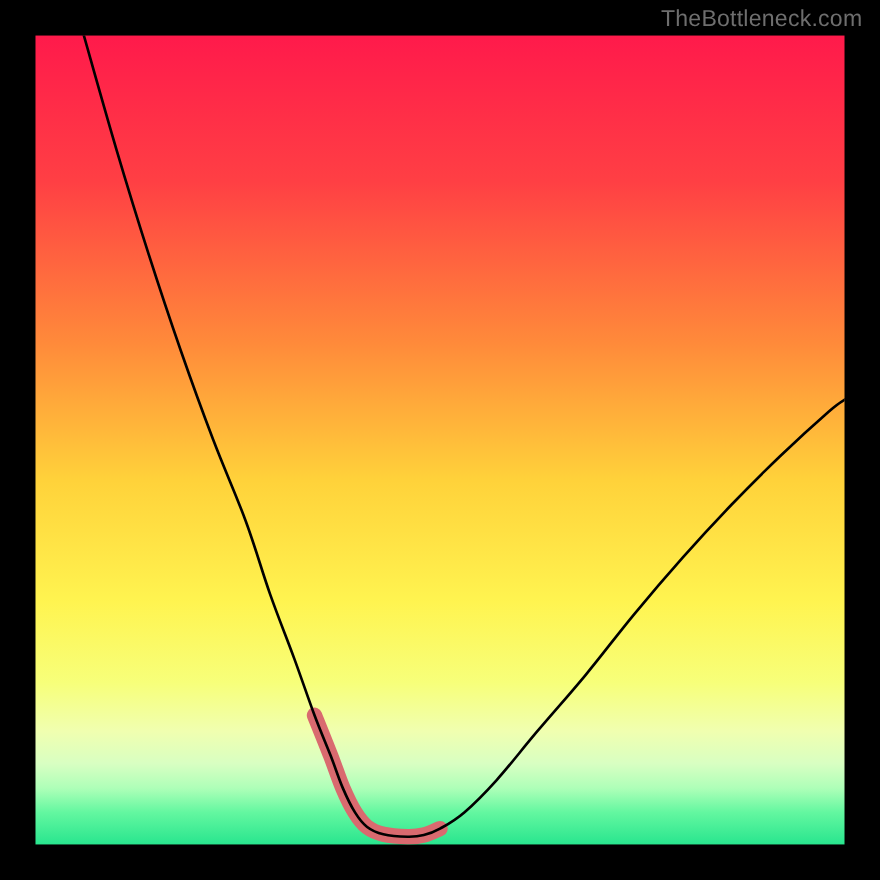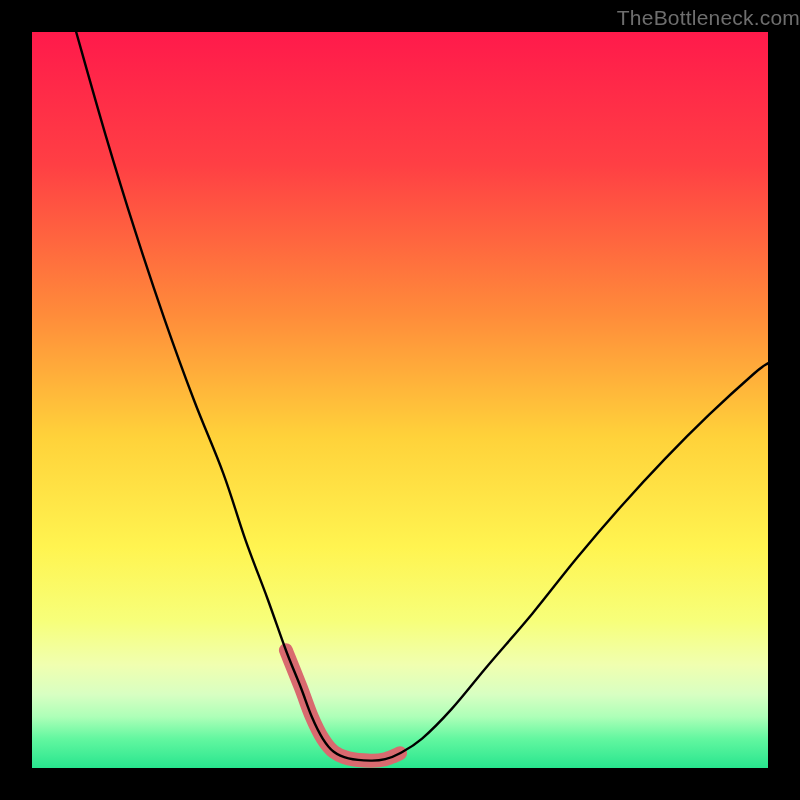--- a/index.html
+++ b/index.html
@@ -15,21 +15,21 @@
     position: absolute;
     left: 0;
     top: 0;
     width: 800px;
     height: 800px;
     background: #000;
   }
   .watermark {
     position: absolute;
     top: 6px;
-    right: 0;
+    right: 16px;
     color: #6e6e6e;
     font-size: 21px;
     font-weight: 500;
     letter-spacing: 0.2px;
     user-select: none;
     text-align: center;
   }
   .plot {
     position: absolute;
     left: 32px;

